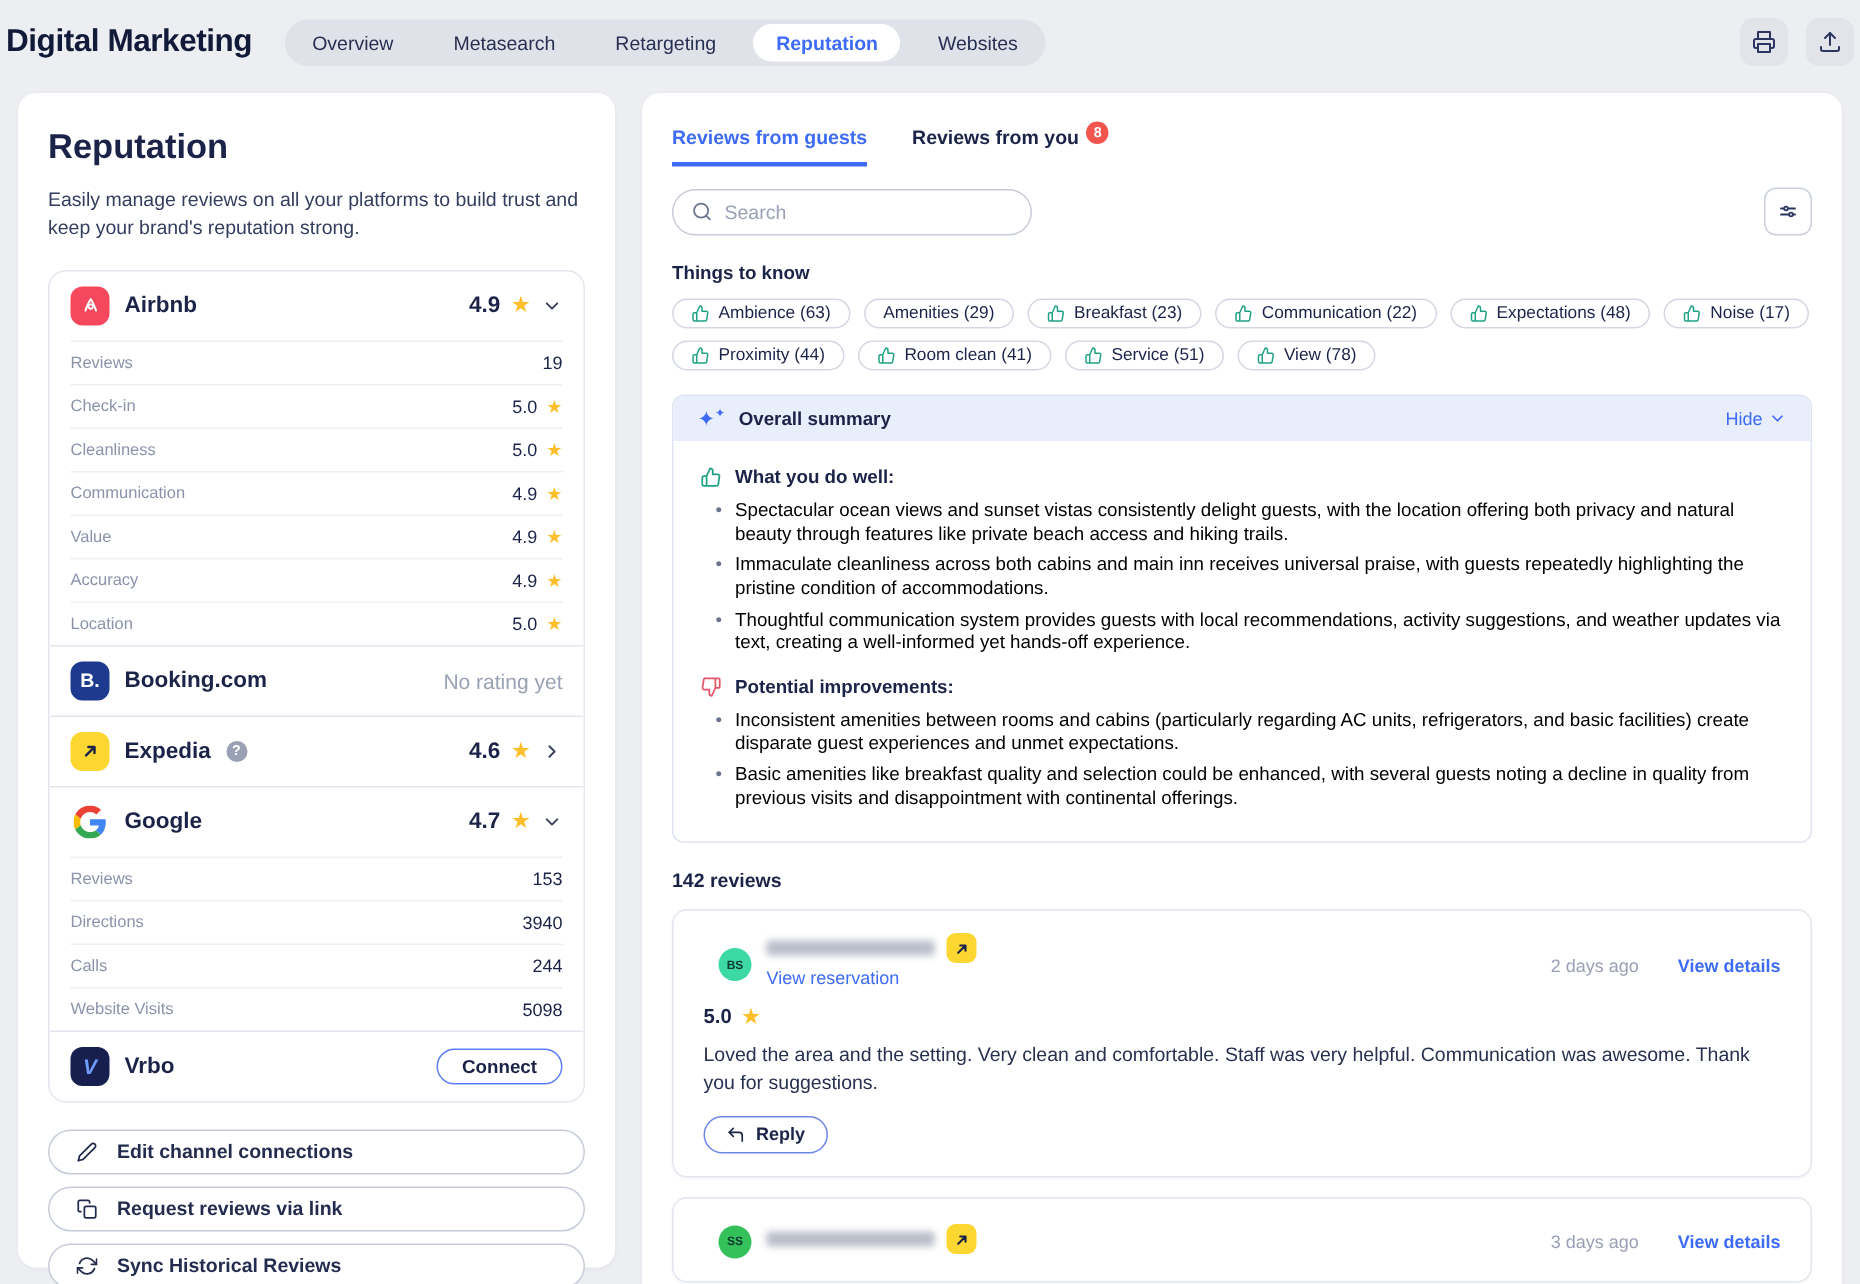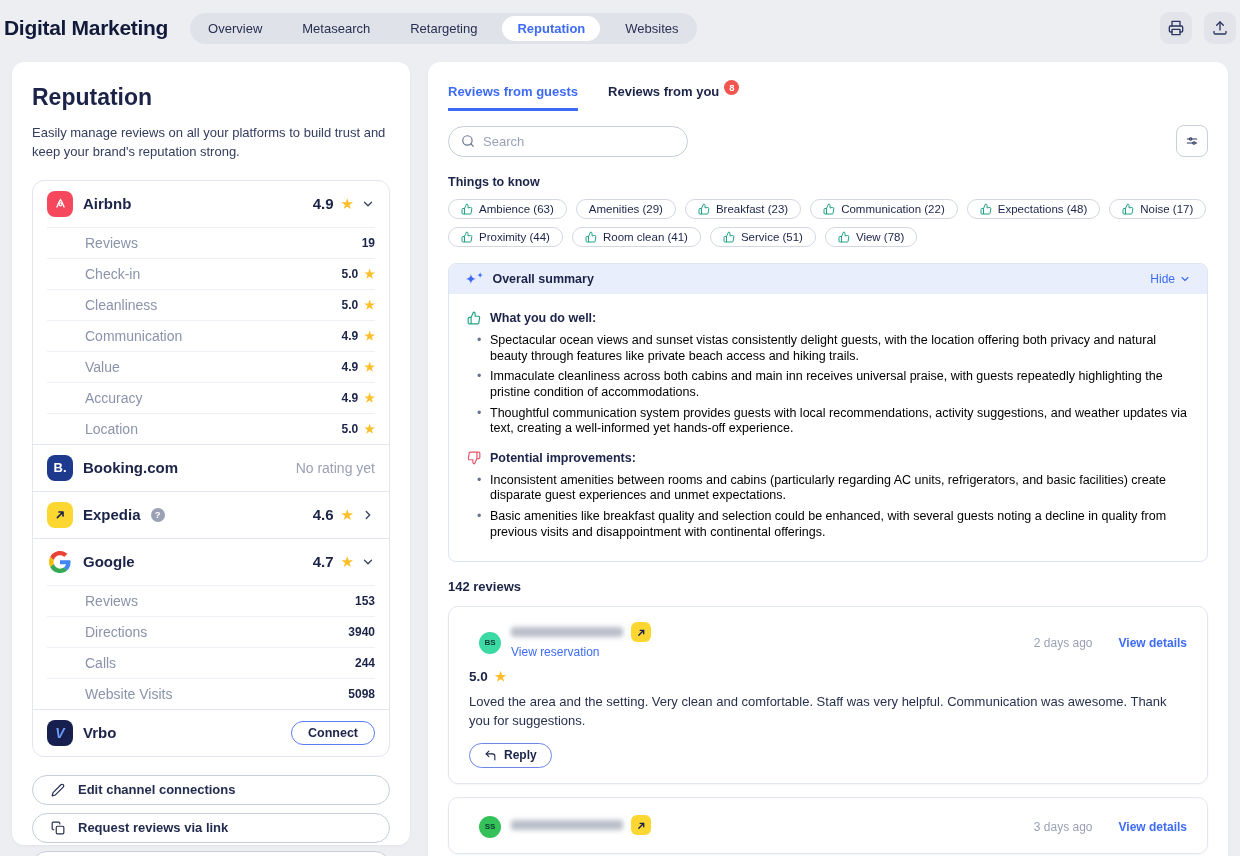--- a/index.html
+++ b/index.html
@@ -30,22 +30,22 @@
   .brand-ic { width:26px; height:26px; border-radius:8px; display:flex; align-items:center; justify-content:center; flex:none; }
   .plat-name { font-size:15px; font-weight:700; color:#1b2348; }
   .plat-right { margin-left:auto; display:flex; align-items:center; gap:7px; }
   .plat-rating { font-size:15px; font-weight:700; color:#1b2348; }
   .star { color:#fcbf29; font-size:15px; line-height:1; }
   .star.sm { font-size:12px; }
   .chev svg { width:14px; height:14px; stroke:#39415f; fill:none; stroke-width:2.2; stroke-linecap:round; stroke-linejoin:round; display:block; }
   .muted-note { margin-left:auto; font-size:14px; color:#9aa1b5; }
   .help-dot { width:14px; height:14px; border-radius:50%; background:#9aa1b5; color:#fff; font-size:9.5px; font-weight:700; display:inline-flex; align-items:center; justify-content:center; }
   .stat-row { margin:0 14px; padding:7px 0; border-top:1px solid #edeff4; display:flex; justify-content:space-between; align-items:center; }
-  .stat-label { font-size:14px; color:#8b93ab;margin-left:38px; }
-  .stat-value { font-size:12px; font-weight:700; color:#1b2348; display:flex; align-items:center; gap:6px; }
+  .stat-label { font-size:11px; color:#8b93ab; }
+  .stat-value { font-size:12px; font-weight:400; color:#1b2348; display:flex; align-items:center; gap:6px; }
   .connect-btn { margin-left:auto; border:1px solid #5b7cf7; background:#fff; border-radius:14px; padding:4px 16px; font-size:12.5px; font-weight:700; color:#1b2348; cursor:pointer; font-family:inherit; }
   .actions { margin-top:18px; }
   .action-btn { width:100%; display:flex; align-items:center; gap:13px; padding:7px 18px; height:30px; background:#fff; border:1px solid #c6ccd9; border-radius:16px; margin-bottom:8px; font-size:13px; font-weight:600; color:#232c4e; cursor:pointer; font-family:inherit; }
   .action-btn svg { width:14px; height:14px; stroke:#232c4e; fill:none; stroke-width:2; stroke-linecap:round; stroke-linejoin:round; flex:none; }
 
   
   .tabs { display:flex; gap:30px; }
   .tab { font-size:13px; font-weight:700; padding-bottom:9px; cursor:pointer; position:relative; color:#1b2348; }
   .tab.active { color:#3d6bf5; border-bottom:3px solid #3d6bf5; }
   .tab .badge { display:inline-flex; align-items:center; justify-content:center; width:15px; height:15px; border-radius:50%; background:#f0564e; color:#fff; font-size:9.5px; font-weight:700; margin-left:5px; transform:translateY(-5px); }

